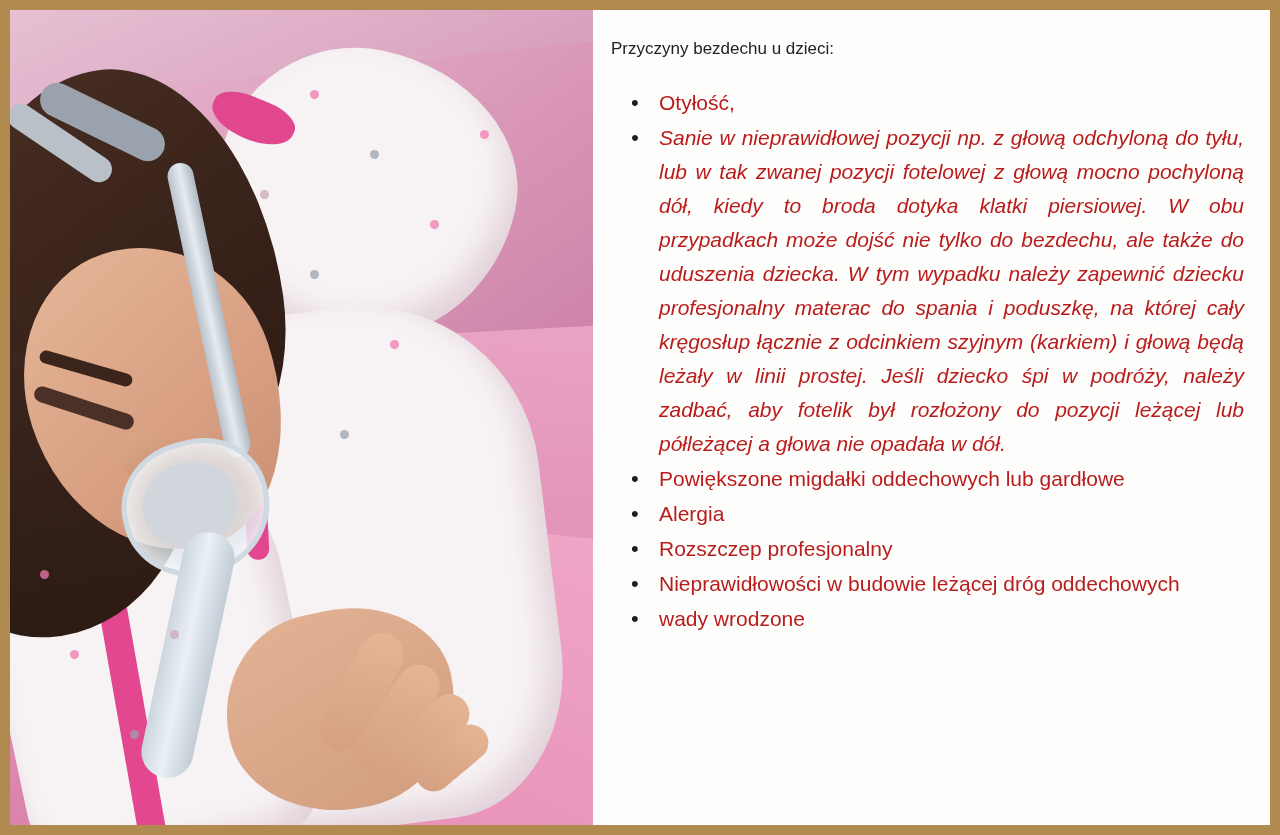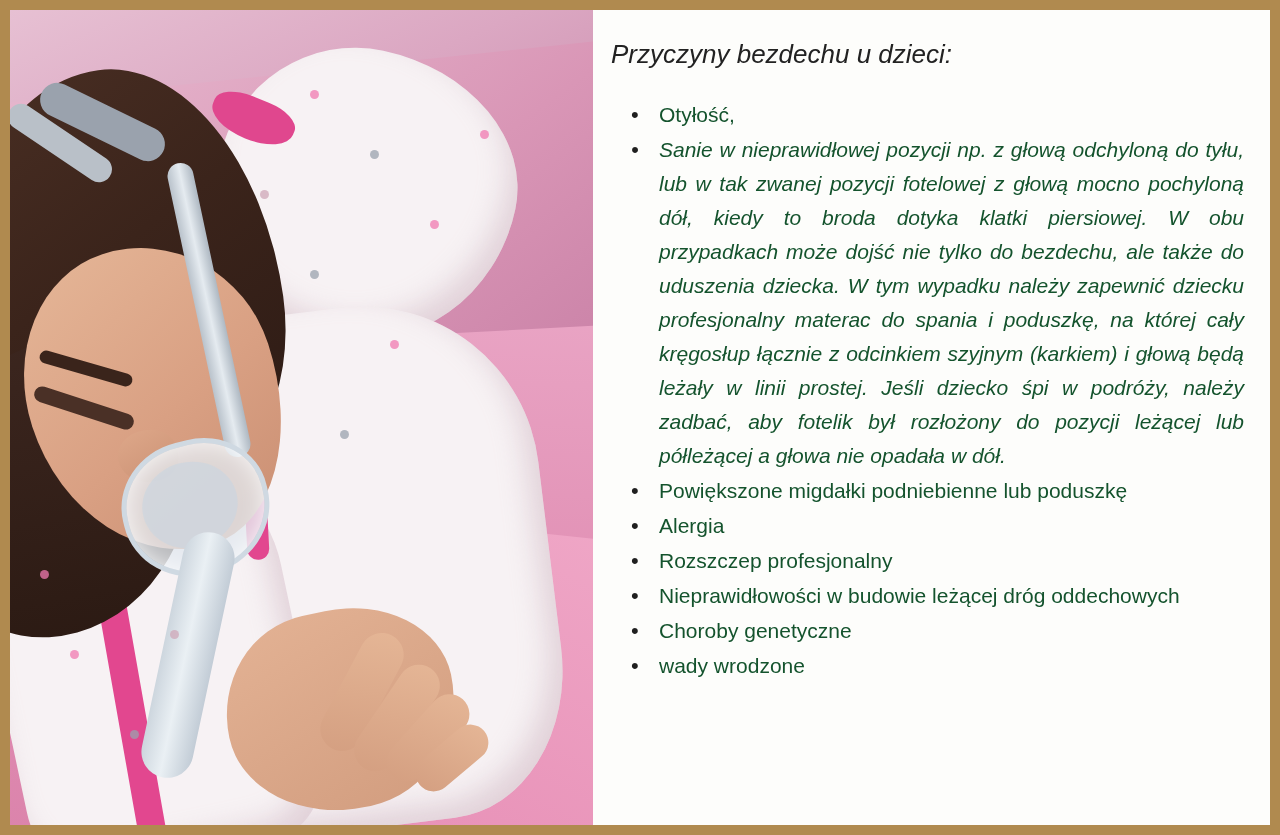--- a/index.html
+++ b/index.html
@@ -221,36 +221,35 @@
   
   .text-pane {
     flex: 1 1 auto;
     height: 815px;
     background: #fdfdfb;
     box-sizing: border-box;
     padding: 28px 24px 20px 16px;
     overflow: hidden;
   }
   .lead {
-    font-size: 26px;
+    font-size: 17px;
     color: #222222;
     margin: 0 0 26px 0;
     padding-left: 2px;
     line-height: 1.3;
-    font-style: italic;
   }
   ul.causes {
     margin: 0;
     padding: 0 0 0 38px;
     list-style: none;
   }
   ul.causes > li {
     position: relative;
     font-size: 21px;
-    color: #14532d;
+    color: #b91c1c;
     line-height: 1.62;
     margin-bottom: 1px;
     padding-left: 12px;
   }
   ul.causes > li::before {
     content: "\2022";
     position: absolute;
     left: -16px;
     top: -1px;
     font-size: 22px;
@@ -315,22 +314,21 @@
       <div class="speck" style="left:30px;top:560px;background:#f07ab0;"></div>
       <div class="speck" style="left:160px;top:620px;background:#cfa7b8;"></div>
     </div>
   </div>
 
   <div class="text-pane">
     <p class="lead">Przyczyny bezdechu u dzieci:</p>
     <ul class="causes">
       <li> Otyłość,</li>
       <li class="justified">Sanie w nieprawidłowej pozycji np. z głową odchyloną do tyłu, lub w tak zwanej pozycji fotelowej z głową mocno pochyloną dół, kiedy to broda dotyka klatki piersiowej. W obu przypadkach może dojść nie tylko do bezdechu, ale także do uduszenia dziecka. W tym wypadku należy zapewnić dziecku profesjonalny materac do spania i poduszkę, na której cały kręgosłup łącznie z odcinkiem szyjnym (karkiem) i głową będą leżały w linii prostej. Jeśli dziecko śpi w podróży, należy zadbać, aby fotelik był rozłożony do pozycji leżącej lub półleżącej a głowa nie opadała w dół.</li>
-      <li>Powiększone migdałki podniebienne lub poduszkę</li>
+      <li>Powiększone migdałki oddechowych lub gardłowe</li>
       <li>Alergia</li>
       <li>Rozszczep profesjonalny</li>
       <li>Nieprawidłowości w budowie leżącej dróg oddechowych</li>
-      <li>Choroby genetyczne</li>
       <li>wady wrodzone</li>
     </ul>
   </div>
 
 </div>
 
 </body></html>

